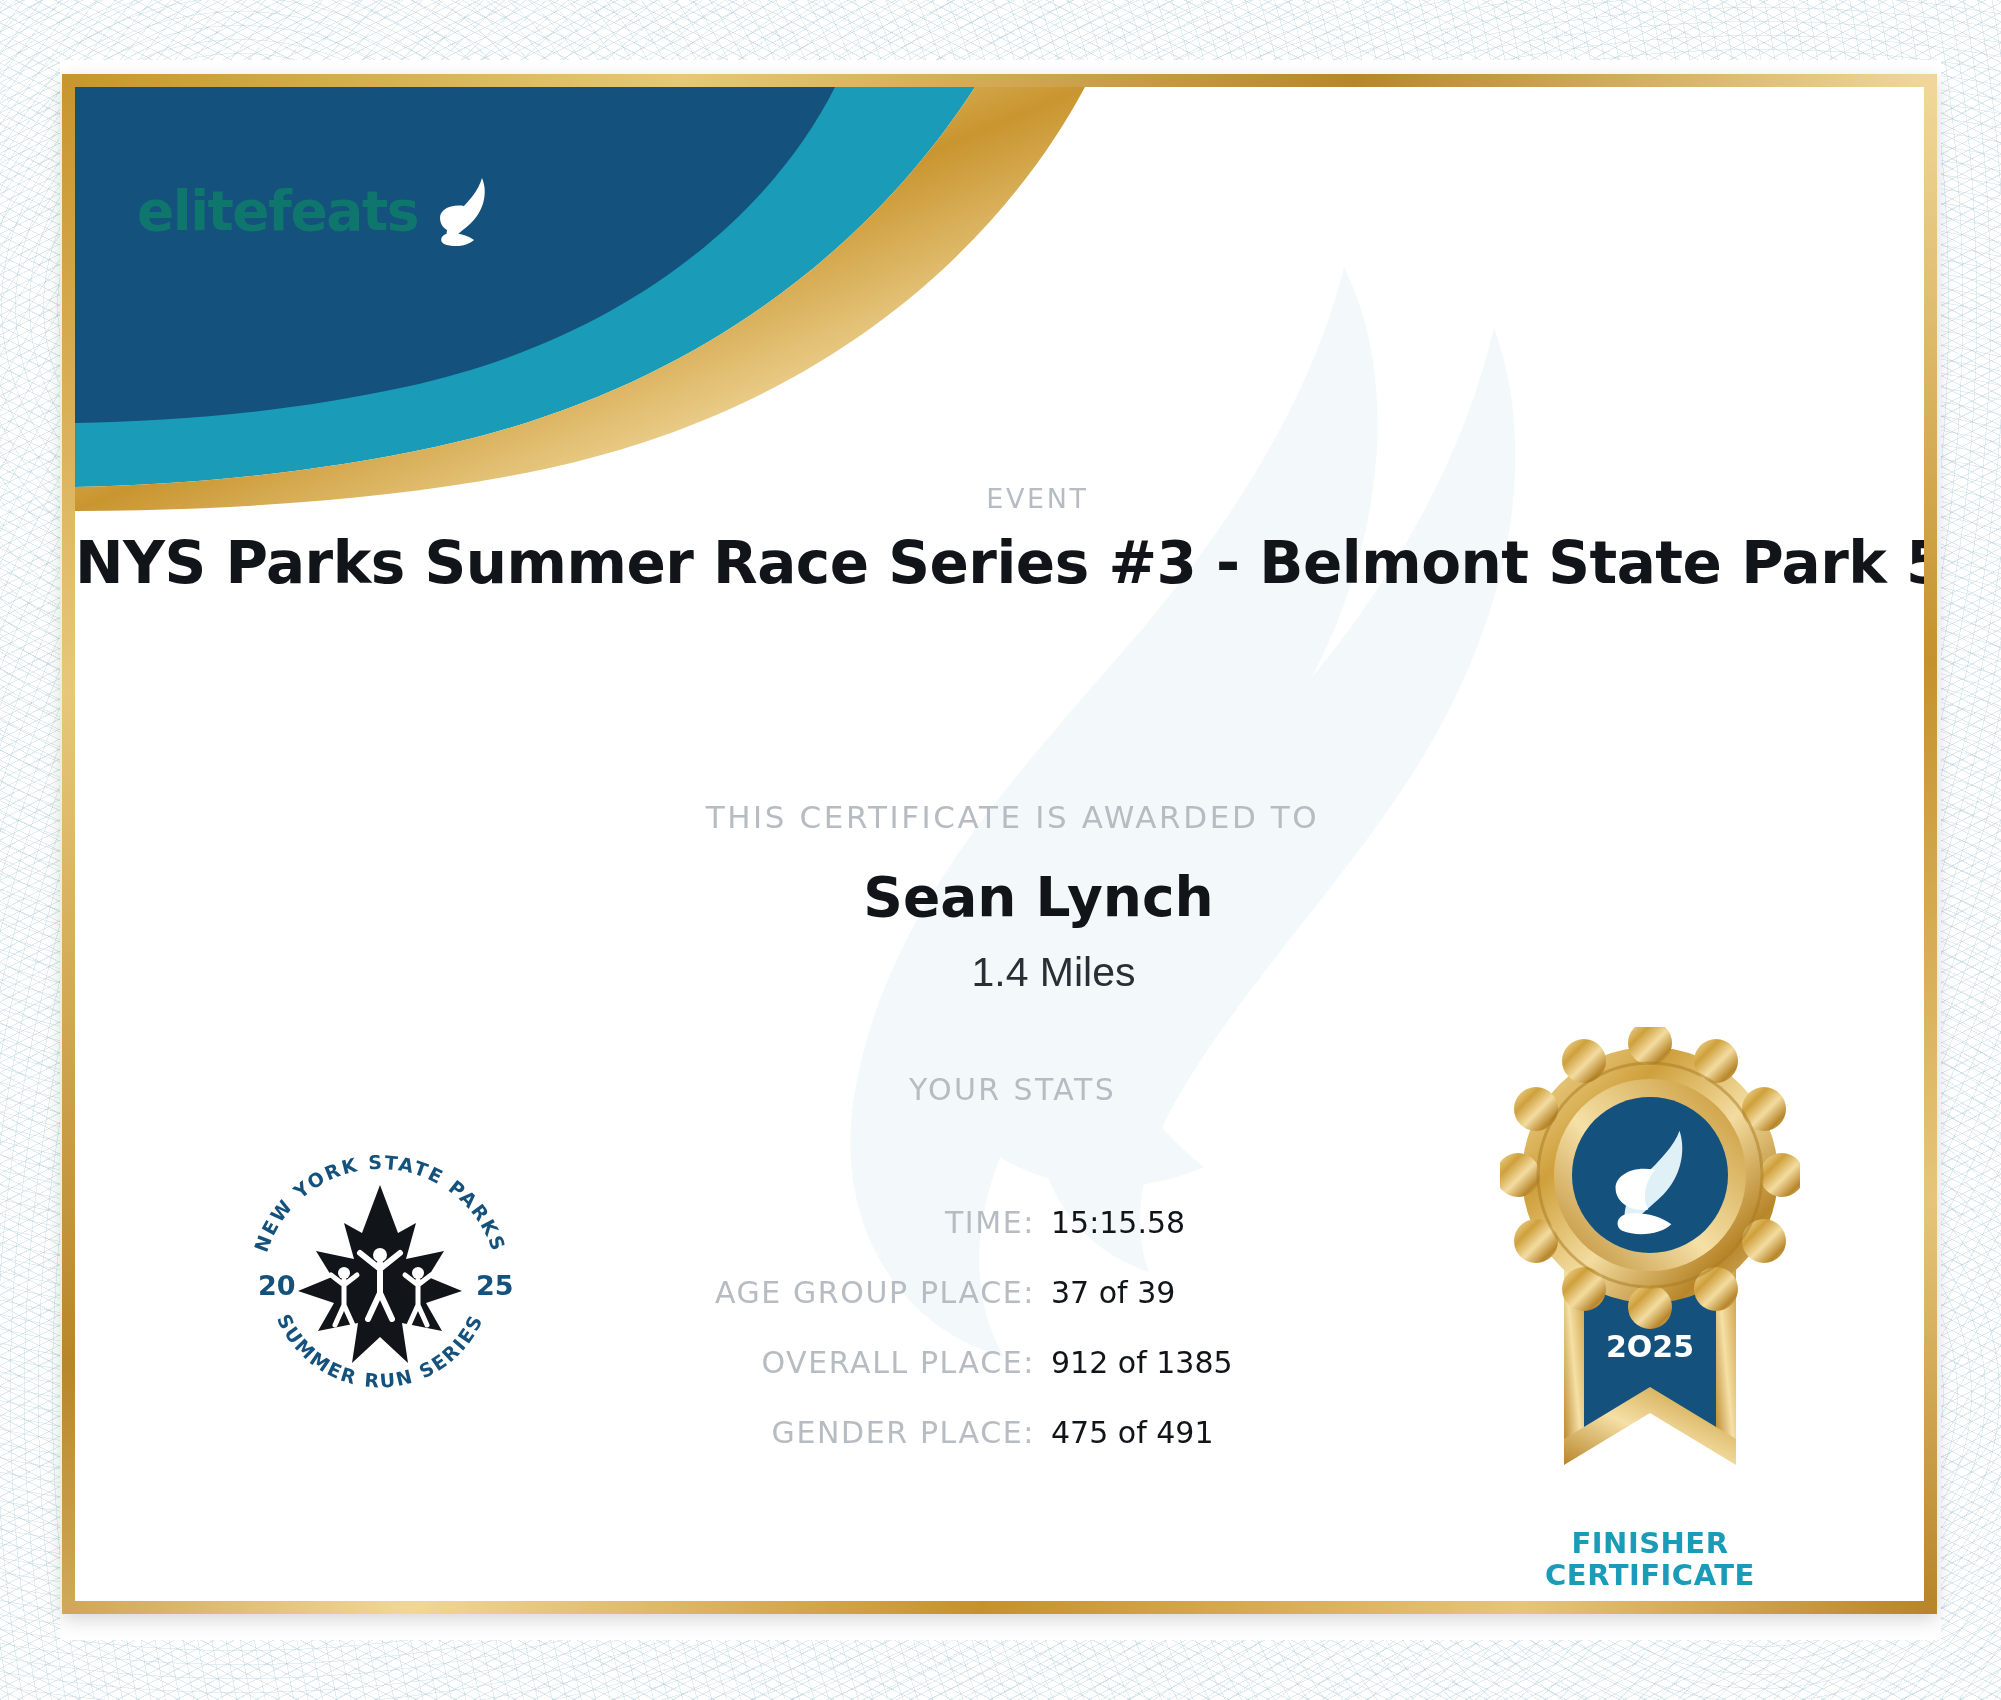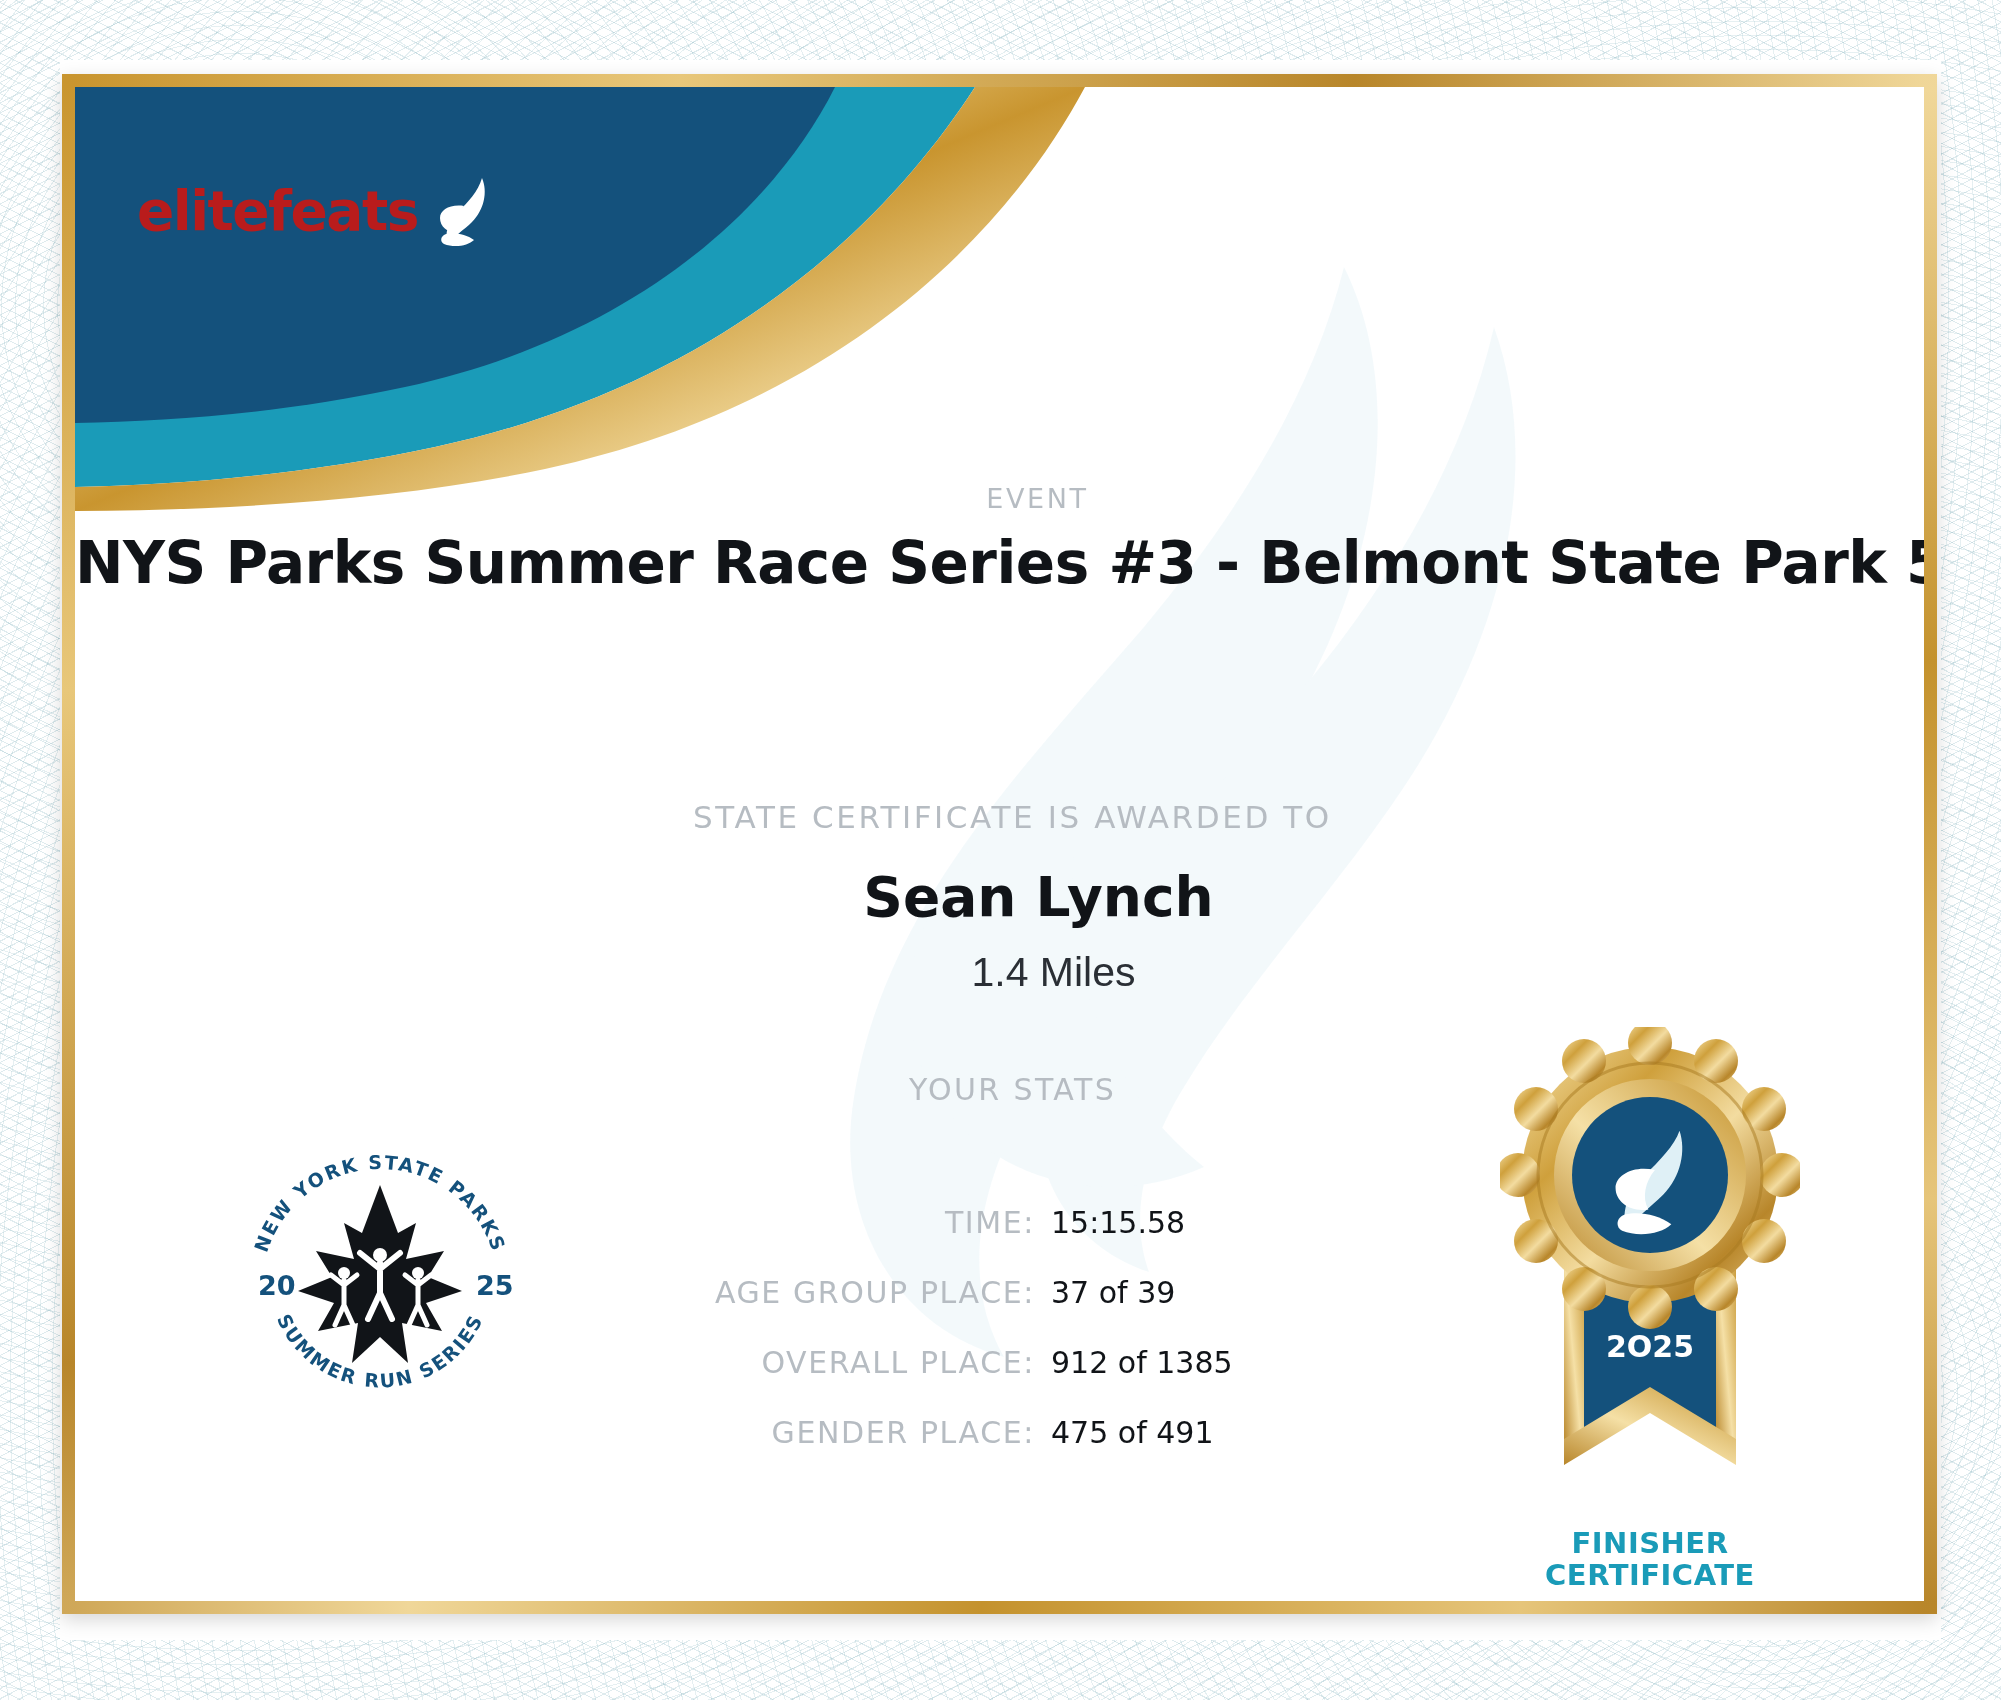--- a/index.html
+++ b/index.html
@@ -75,21 +75,21 @@
   .logo {
     position: absolute;
     left: 62px;
     top: 85px;
     display: flex;
     align-items: center;
     gap: 6px;
     z-index: 5;
   }
   .logo-text {
-    color: #b91c1c;
+    color: #0f766e;
     font-size: 55px;
     font-weight: 700;
     letter-spacing: -1.5px;
     font-family: "DejaVu Sans", sans-serif;
   }
 
   
   .content {
     position: absolute;
     left: 0; top: 0;
@@ -245,21 +245,21 @@
         <path d="M40 34 C34 42 32 52 36 60 C26 62 16 56 16 46 C16 38 26 32 40 34 Z" fill="#ffffff"></path>
         <path d="M22 62 C30 60 42 62 50 68 C44 74 30 76 20 72 C16 70 16 64 22 62 Z" fill="#ffffff"></path>
       </svg>
     </div>
 
     <div class="content">
 
       <div class="label event-label">EVENT</div>
       <div class="event-title">NYS Parks Summer Race Series #3 - Belmont State Park 5k</div>
 
-      <div class="label awarded-label">STATE CERTIFICATE IS AWARDED TO</div>
+      <div class="label awarded-label">THIS CERTIFICATE IS AWARDED TO</div>
       <div class="recipient-name">Sean Lynch</div>
       <div class="distance">1.4 Miles</div>
 
       <div class="label stats-label">YOUR STATS</div>
 
       <div class="stats-table">
         <div class="stat-row">
           <span class="stat-key">TIME:</span>
           <span class="stat-val">15:15.58</span>
         </div>

